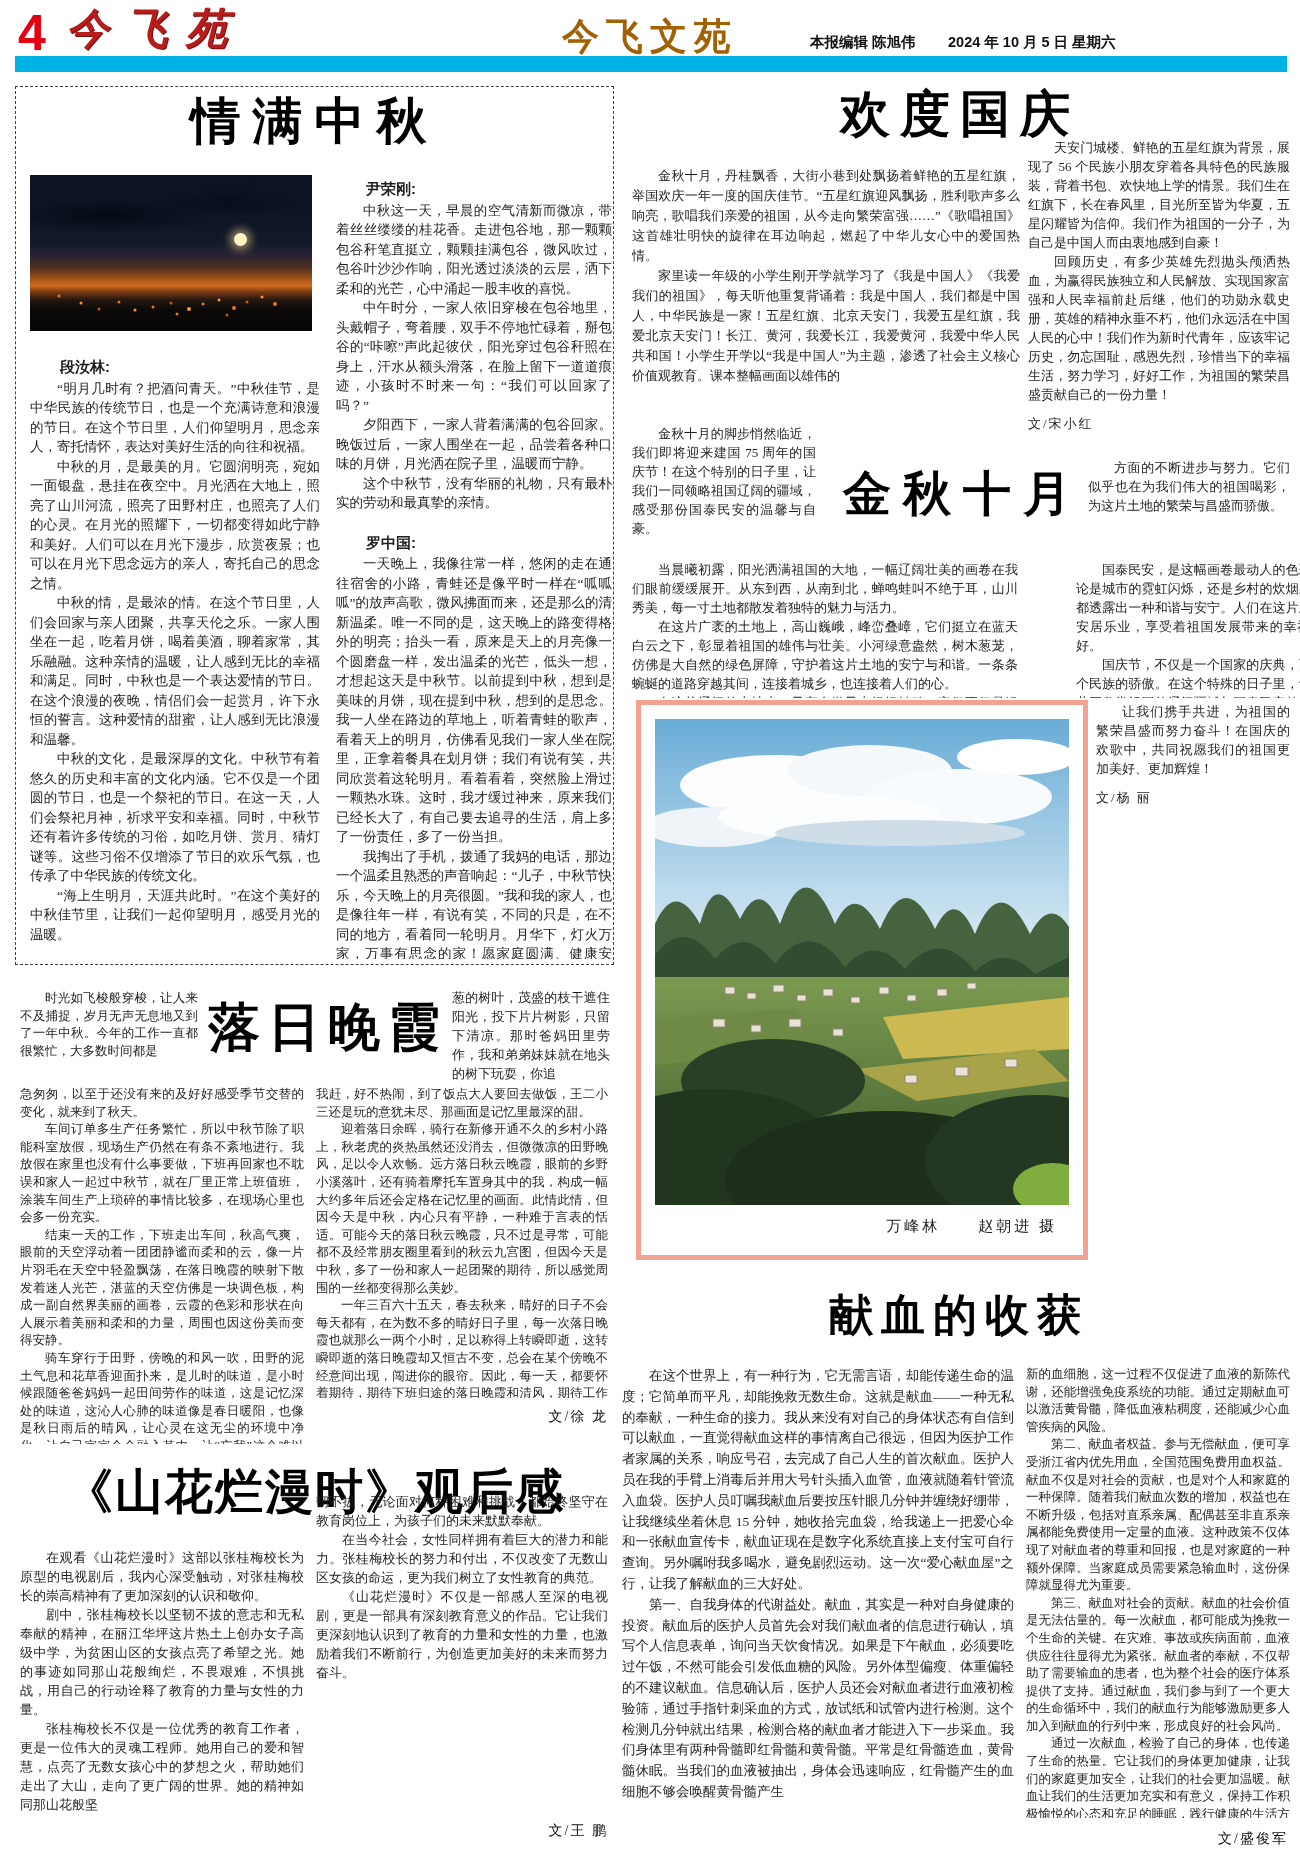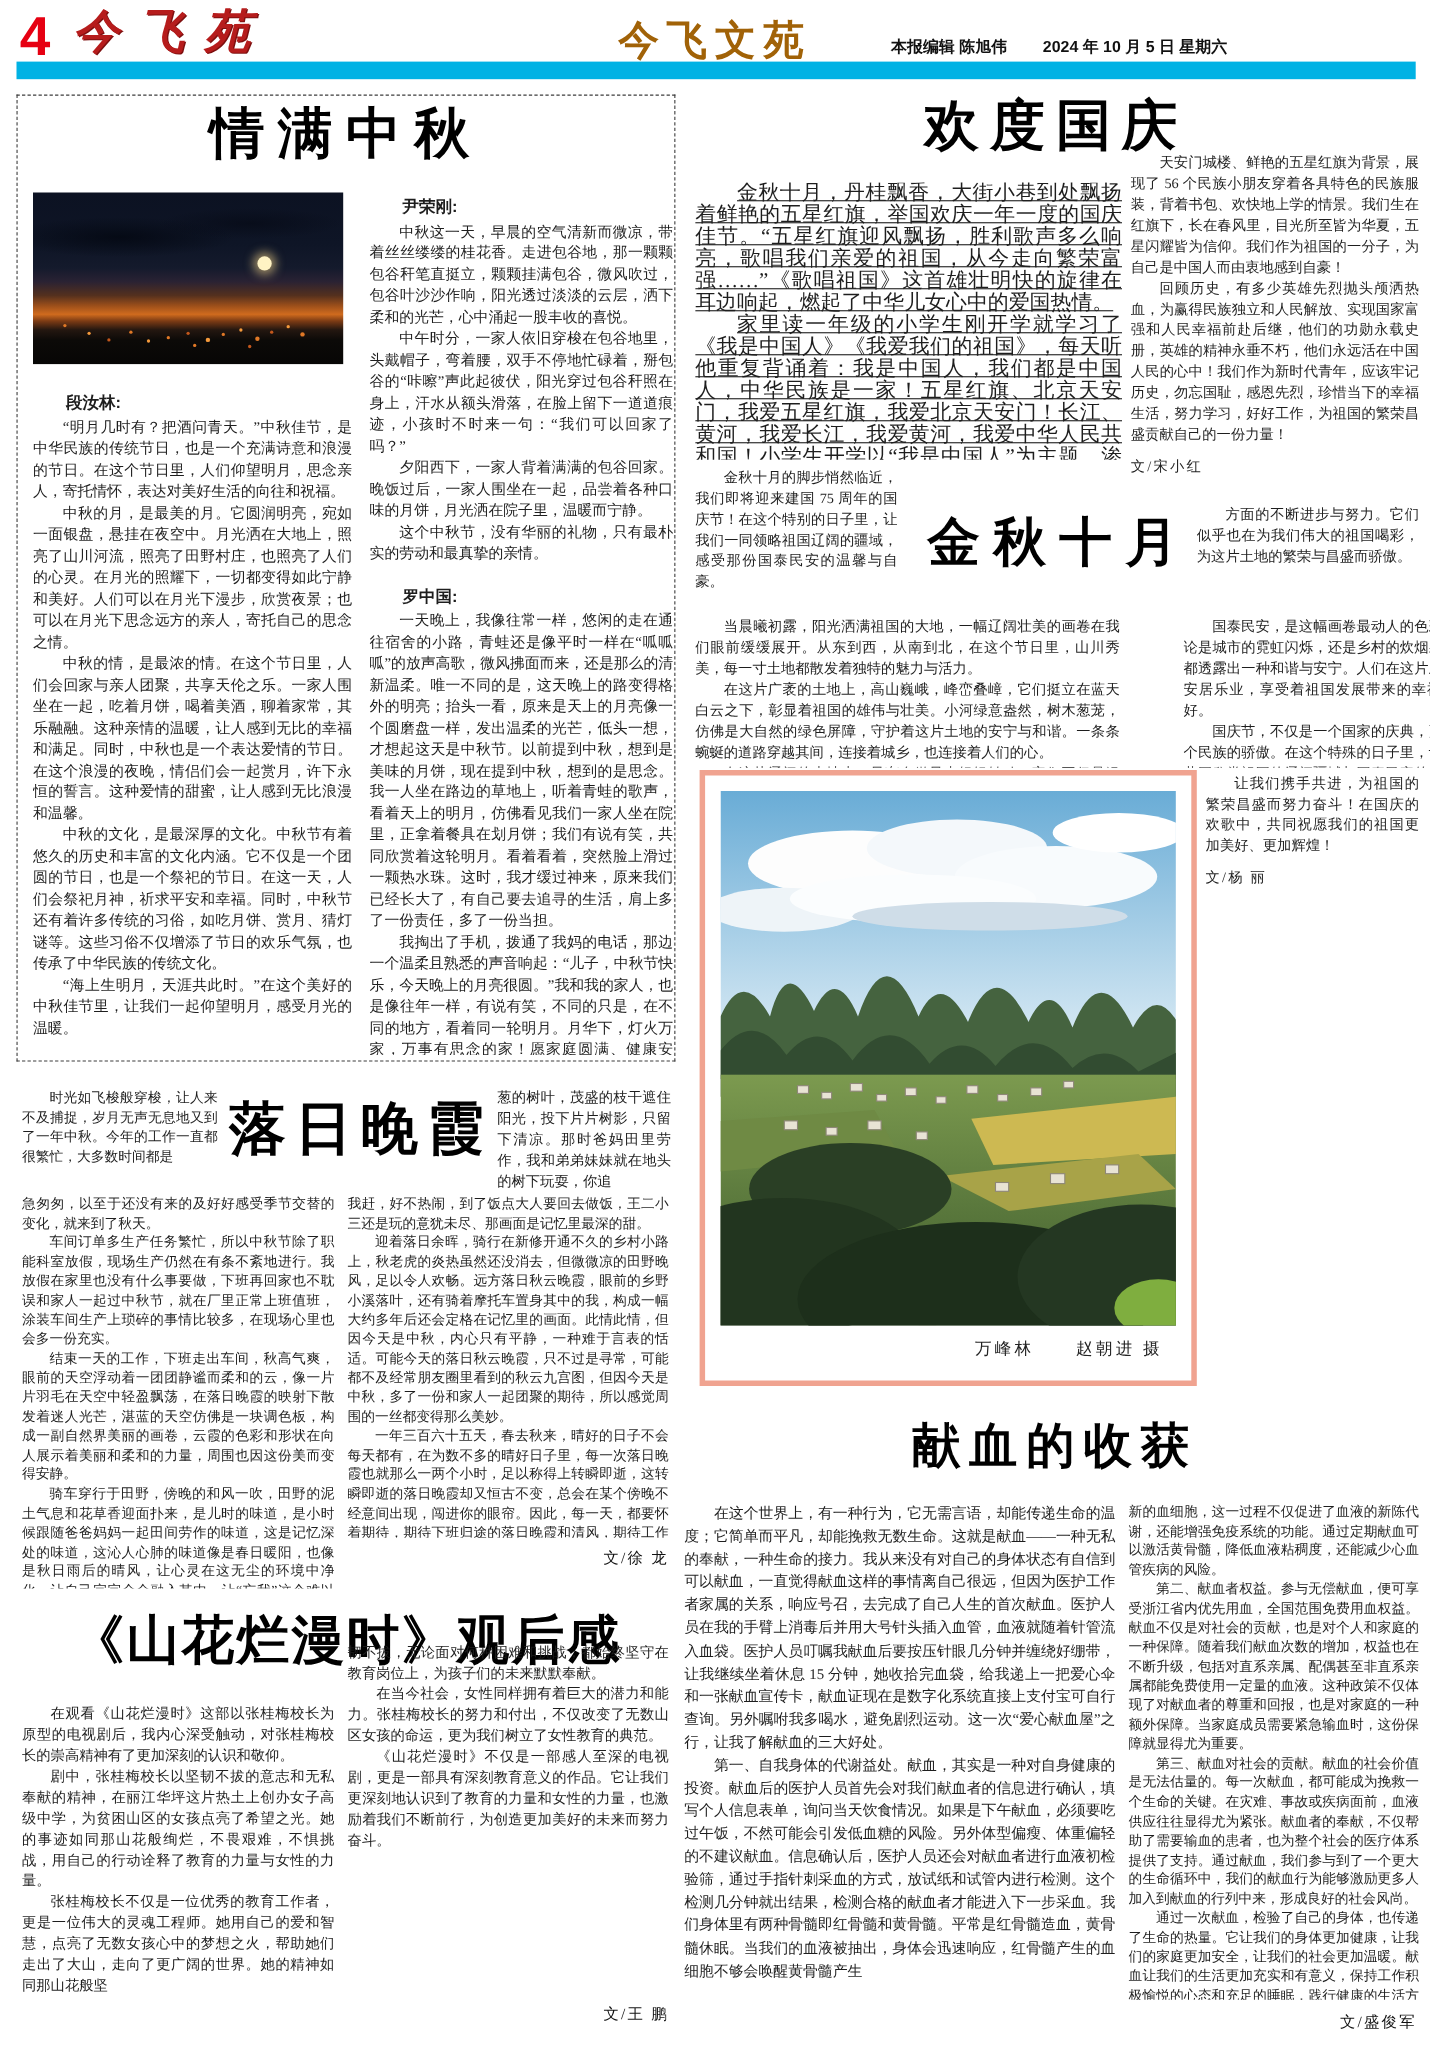--- a/index.html
+++ b/index.html
@@ -27,21 +27,21 @@
   .col { position:absolute; overflow:hidden; text-align:justify; }
   .col p { text-indent:2em; text-align:justify; }
   .auth { font-family:"Liberation Sans",sans-serif; font-weight:800; font-size:15px;
           margin:8px 0 2px; text-indent:0; }
   .byl { position:absolute; text-align:right; font-size:14px; letter-spacing:2px; color:#111; }
   .byl-in { text-align:right; padding-right:10px; margin-top:10px; text-indent:0 !important; letter-spacing:2px; }
   .fs135 { font-size:13.5px; line-height:19.5px; }
   .fs13  { font-size:13px;   line-height:19px; }
   .fs125 { font-size:12.5px; line-height:17.6px; }
   .fs14  { font-size:13.5px; line-height:20.8px; }
-  .fs13h { font-size:19px; line-height:20px;text-decoration:underline; }
+  .fs13h { font-size:13px; line-height:20px; }
 
   
   .qbox { position:absolute; left:15px; top:86px; width:599px; height:879px;
           border:1.5px dashed #3c3c3c; }
   .moonphoto { position:absolute; left:14px; top:88px; width:282px; height:156px; overflow:hidden;
     background:
       radial-gradient(ellipse 150px 26px at 28% 26%, rgba(4,8,18,.85), rgba(4,8,18,0) 70%),
       radial-gradient(ellipse 120px 20px at 70% 18%, rgba(6,10,22,.7), rgba(6,10,22,0) 70%),
       linear-gradient(180deg,#0c1222 0%,#0e1526 30%,#141a2c 44%,#2a2233 52%,#54301e 60%,
         #9c4f1a 66%,#d06b1e 71%,#7a3a14 75%,#241710 80%,#0c0a08 86%,#070605 100%); }
@@ -121,21 +121,21 @@
 
   <div>
     <div class="col fs13" style="left:632px;top:424px;width:184px;height:134px;">
       <p>金秋十月的脚步悄然临近，我们即将迎来建国 75 周年的国庆节！在这个特别的日子里，让我们一同领略祖国辽阔的疆域，感受那份国泰民安的温馨与自豪。</p>
     </div>
     <div class="hl" style="left:836px;top:466px;width:254px;font-size:48px;letter-spacing:12px;">金秋十月</div>
     <div class="col fs13" style="left:1088px;top:458px;width:202px;height:100px;">
       <p>方面的不断进步与努力。它们似乎也在为我们伟大的祖国喝彩，为这片土地的繁荣与昌盛而骄傲。</p>
     </div>
     <div class="col fs13" style="left:632px;top:560px;width:386px;height:138px;">
-      <p>当晨曦初露，阳光洒满祖国的大地，一幅辽阔壮美的画卷在我们眼前缓缓展开。从东到西，从南到北，在这个节日里，山川秀美，每一寸土地都散发着独特的魅力与活力。</p>
+      <p>当晨曦初露，阳光洒满祖国的大地，一幅辽阔壮美的画卷在我们眼前缓缓展开。从东到西，从南到北，蝉鸣蛙叫不绝于耳，山川秀美，每一寸土地都散发着独特的魅力与活力。</p>
       <p>在这片广袤的土地上，高山巍峨，峰峦叠嶂，它们挺立在蓝天白云之下，彰显着祖国的雄伟与壮美。小河绿意盎然，树木葱茏，仿佛是大自然的绿色屏障，守护着这片土地的安宁与和谐。一条条蜿蜒的道路穿越其间，连接着城乡，也连接着人们的心。</p>
       <p>在这片辽阔的土地上，风车在微风中轻轻转动，它们不仅是绿色能源的象征，更是祖国发展的见证。它们的存在，寓意着祖国在科技、环保、可持续发展等</p>
     </div>
     <div class="col fs13" style="left:1028px;top:560px;width:262px;height:138px;margin-left:48px;">
       <p>国泰民安，是这幅画卷最动人的色彩。无论是城市的霓虹闪烁，还是乡村的炊烟袅袅，都透露出一种和谐与安宁。人们在这片土地上安居乐业，享受着祖国发展带来的幸福与美好。</p>
       <p>国庆节，不仅是一个国家的庆典，更是一个民族的骄傲。在这个特殊的日子里，让我们共同欣赏祖国的辽阔疆域与国泰民安的盛景，用我们的热情与智慧，为祖国的明天贡献自己的力量。</p>
     </div>
     <div class="col fs13" style="left:1096px;top:702px;width:194px;height:120px;">
       <p>让我们携手共进，为祖国的繁荣昌盛而努力奋斗！在国庆的欢歌中，共同祝愿我们的祖国更加美好、更加辉煌！</p>
       <p class="byl-in">文/杨 丽</p>

